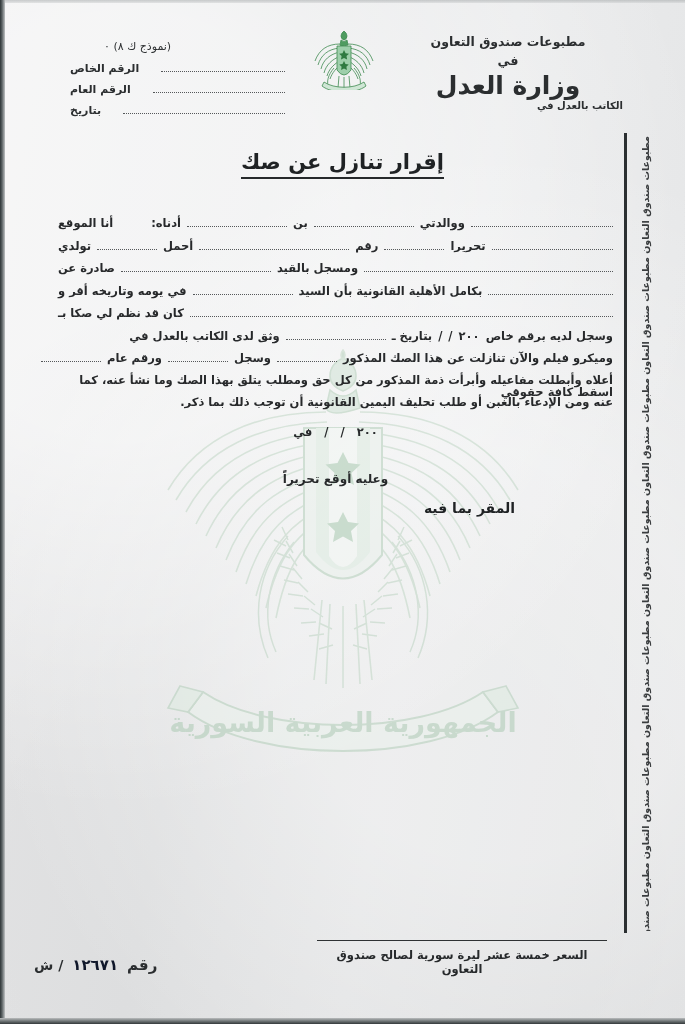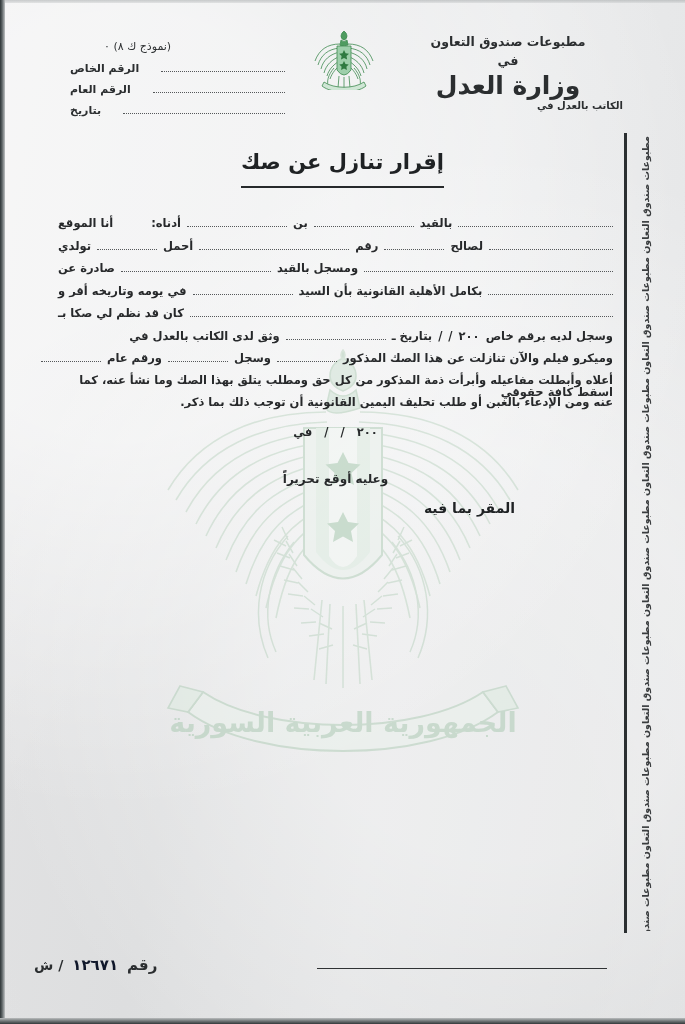--- a/index.html
+++ b/index.html
@@ -107,21 +107,21 @@
   }
   .tl-row .lbl{white-space:nowrap;}
   .tl-row .dots{flex:1;border-bottom:1.5px dotted #55585a;height:9px;}
 
   
   .title{
     position:absolute;left:0;right:0;top:150px;text-align:center;
   }
   .title span{
     font-size:21px;font-weight:700;color:#1f2224;
-    border-bottom:2px solid #26292b;padding-bottom:12px;
+    border-bottom:2px solid #26292b;padding-bottom:3px;
   }
 
   
   .body{
     position:absolute;right:72px;left:58px;top:216px;
     color:#27292b;
   }
   .ln{
     display:flex;align-items:baseline;gap:6px;
     font-size:11.5px;font-weight:700;
@@ -317,32 +317,32 @@
   </div>
 
   <div class="title">
     <span>إقرار تنازل عن صك</span>
   </div>
 
   <div class="body">
 
     <div class="ln">
       <span class="d"></span>
-      <span class="t">بالقيد</span>
+      <span class="t">ووالدتي</span>
       <span class="d md"></span>
       <span class="t">بن</span>
       <span class="d md"></span>
       <span class="t">أدناه:</span>
       <span class="gap"></span>
       <span class="t">أنا الموقع</span>
     </div>
 
     <div class="ln">
       <span class="d"></span>
-      <span class="t">لصالح</span>
+      <span class="t">تحريرا</span>
       <span class="d sm"></span>
       <span class="t">رقم</span>
       <span class="d lg"></span>
       <span class="t">أحمل</span>
       <span class="d sm"></span>
       <span class="t">تولدي</span>
     </div>
 
     <div class="ln">
       <span class="d"></span>
@@ -395,20 +395,21 @@
     </div>
   </div>
 
   <div class="sig-line">وعليه أوقع تحريراً</div>
   <div class="sig-name">
     <i>المقر بما فيه</i>
   </div>
 
   <div class="price">
     <div class="rule"></div>
+    <div class="txt">السعر خمسة عشر ليرة سورية لصالح صندوق التعاون</div>
   </div>
 
   <div class="serial">
     <span class="lbl">رقم</span>
     <span class="num">١٢٦٧١</span>
     <span class="suffix">/ ش</span>
   </div>
 </div>
 
 </body></html>

